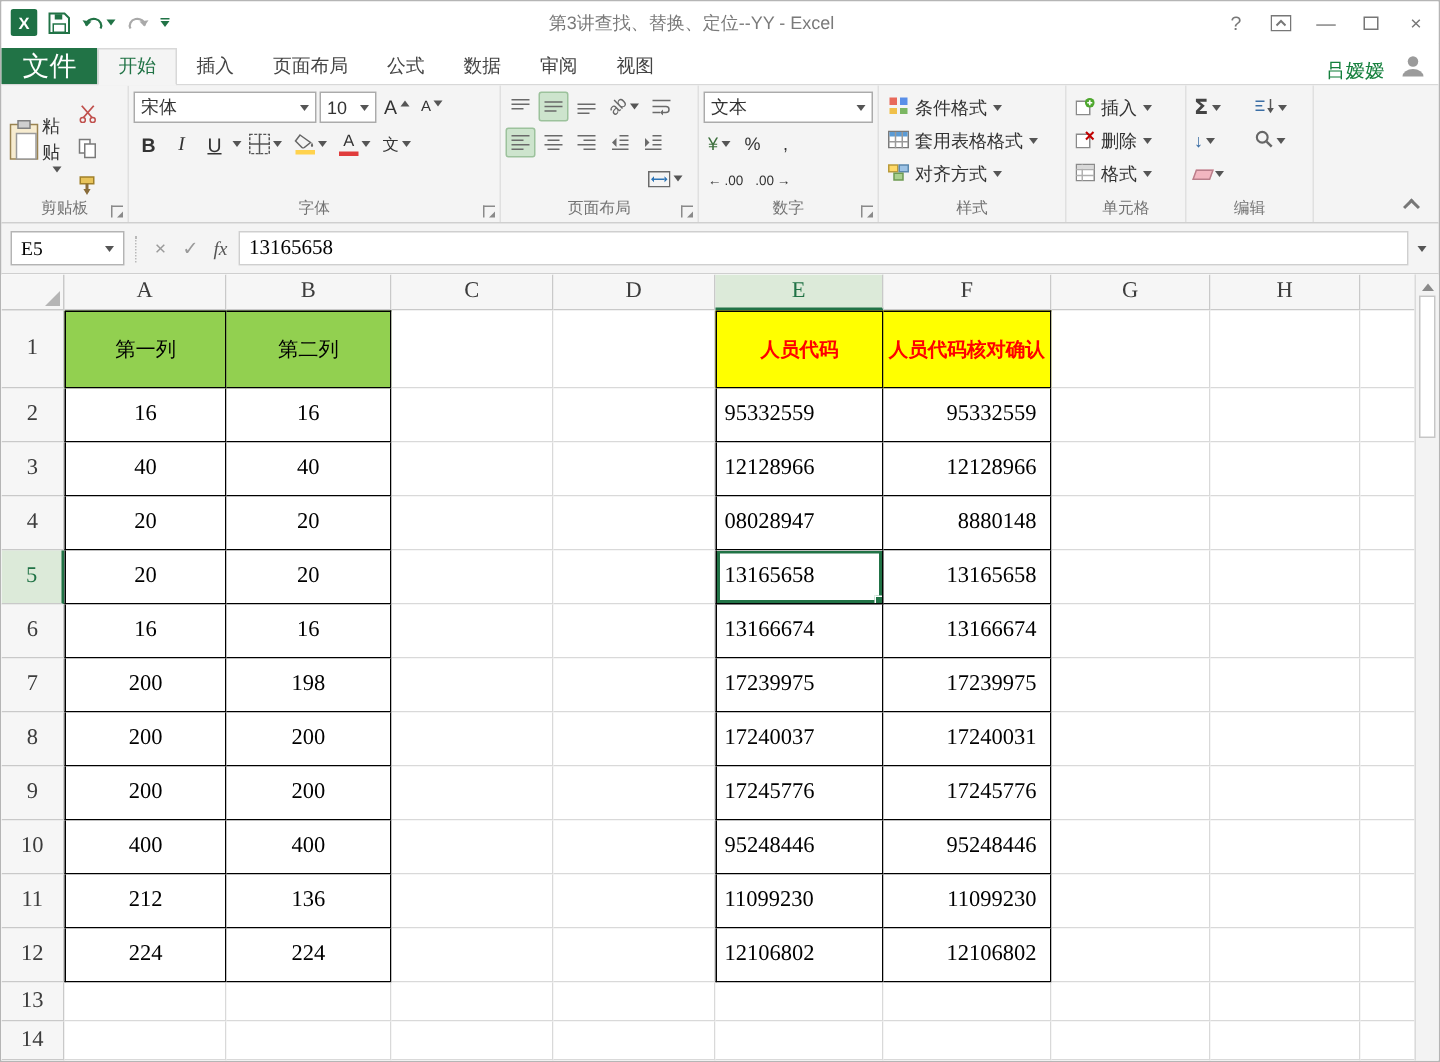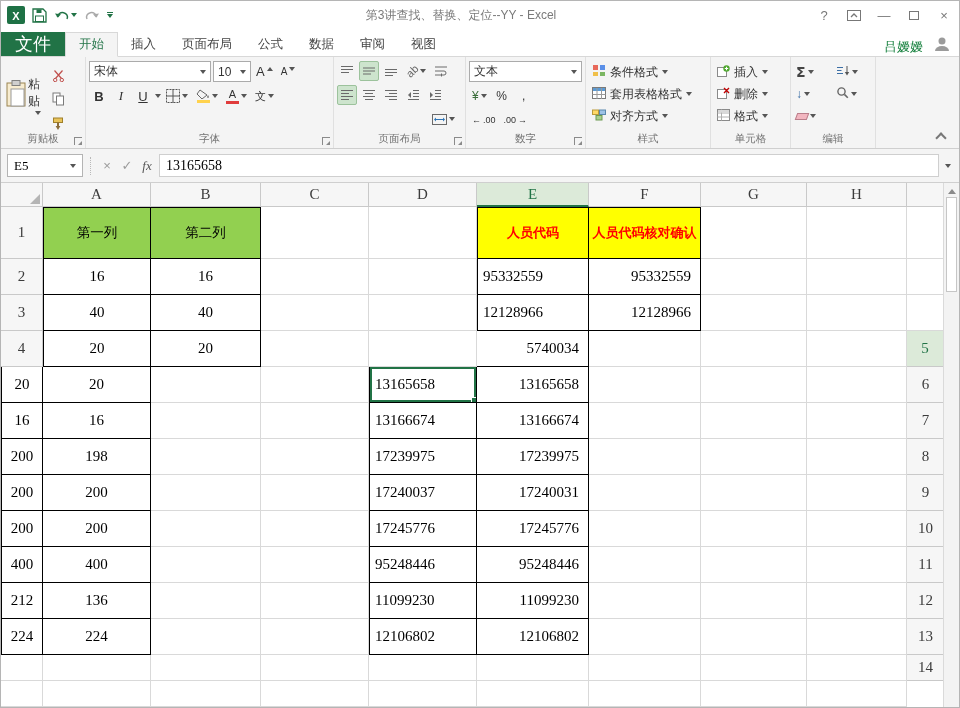--- a/index.html
+++ b/index.html
@@ -518,21 +518,22 @@
         <div class="cell boxed bl lft">12128966</div>
         <div class="cell boxed rgt">12128966</div>
         <div class="cell"></div>
         <div class="cell"></div>
         <div class="cell"></div>
         <div class="hdr rowhdr">4</div>
         <div class="cell boxed bl">20</div>
         <div class="cell boxed">20</div>
         <div class="cell"></div>
         <div class="cell"></div>
-        <div class="cell boxed rgt">5740034</div>
+        <div class="cell boxed bl lft">08028947</div>
+        <div class="cell boxed rgt">8880148</div>
         <div class="cell"></div>
         <div class="cell"></div>
         <div class="cell"></div>
         <div class="hdr rowhdr sel">5</div>
         <div class="cell boxed bl">20</div>
         <div class="cell boxed">20</div>
         <div class="cell"></div>
         <div class="cell"></div>
         <div class="cell boxed bl lft selected">13165658</div>
         <div class="cell boxed rgt">13165658</div>

